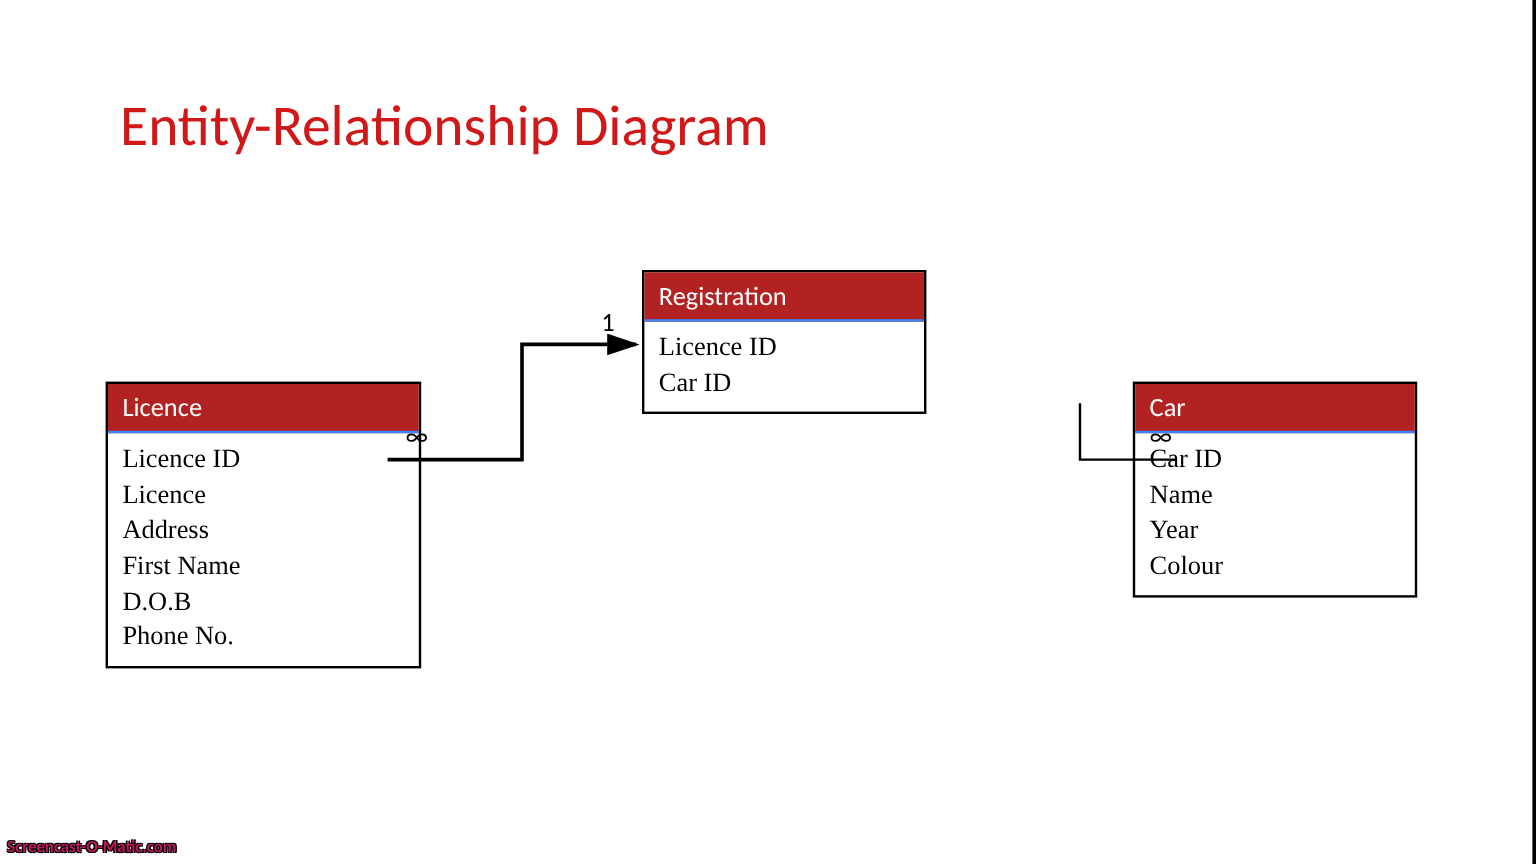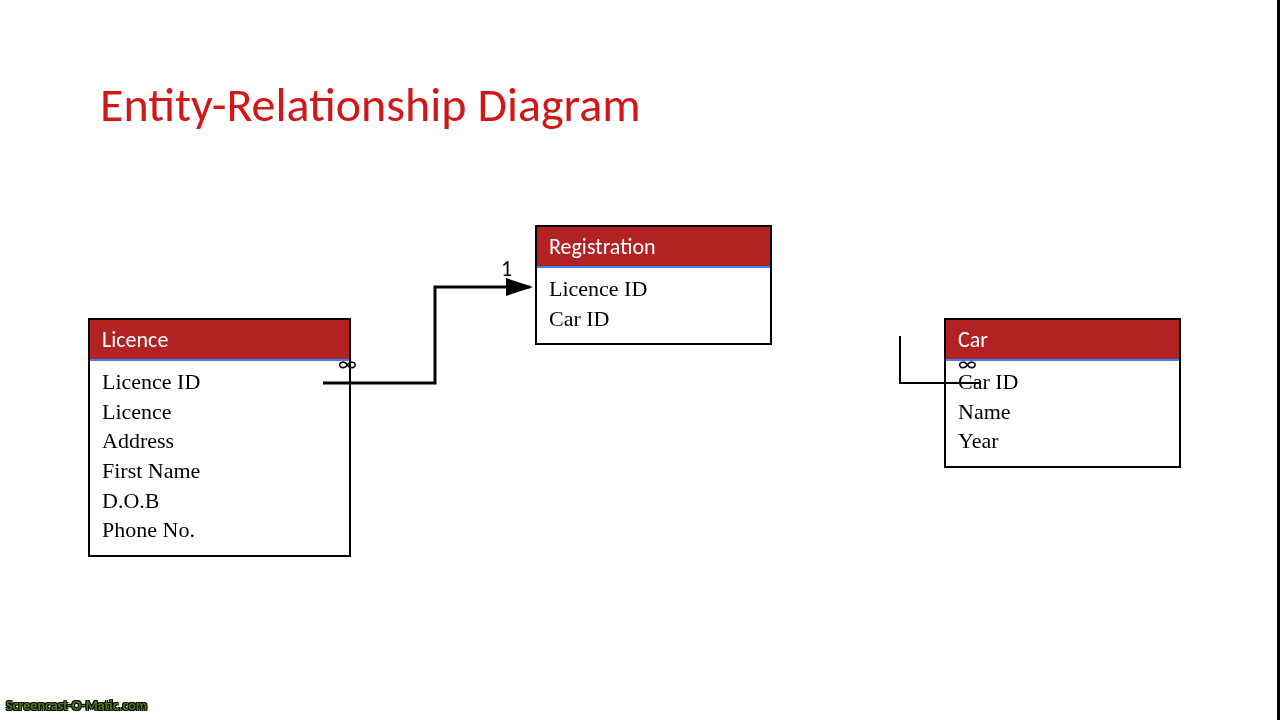--- a/index.html
+++ b/index.html
@@ -44,21 +44,21 @@
     .connector-label {
       position: absolute;
       font-size: 22px;
       color: #000;
     }
     .watermark {
       position: absolute;
       bottom: 6px;
       left: 6px;
       font-size: 14px;
-      color: #4d7c0f;
+      color: #be185d;
       text-shadow: -1px -1px 0 #000, 1px -1px 0 #000, -1px 1px 0 #000, 1px 1px 0 #000;
       font-weight: bold;
     }
     .rightbar {
       position: absolute;
       top: 0;
       right: 0;
       bottom: 0;
       width: 3px;
       background: #000;
@@ -96,20 +96,21 @@
     <div class="entity-attr">Car ID</div>
   </div>
 </div>
 
 <div class="entity" style="left:944px; top:318px; width:237px;">
   <div class="entity-header">Car</div>
   <div class="entity-body">
     <div class="entity-attr">Car ID</div>
     <div class="entity-attr">Name</div>
     <div class="entity-attr">Year</div>
+    <div class="entity-attr">Colour</div>
   </div>
 </div>
 
 <svg class="lines">
   <defs>
     <marker id="arrow" markerWidth="10" markerHeight="10" refX="8" refY="3" orient="auto">
       <path d="M0,0 L9,3 L0,6 Z" fill="#000"></path>
     </marker>
   </defs>
 

